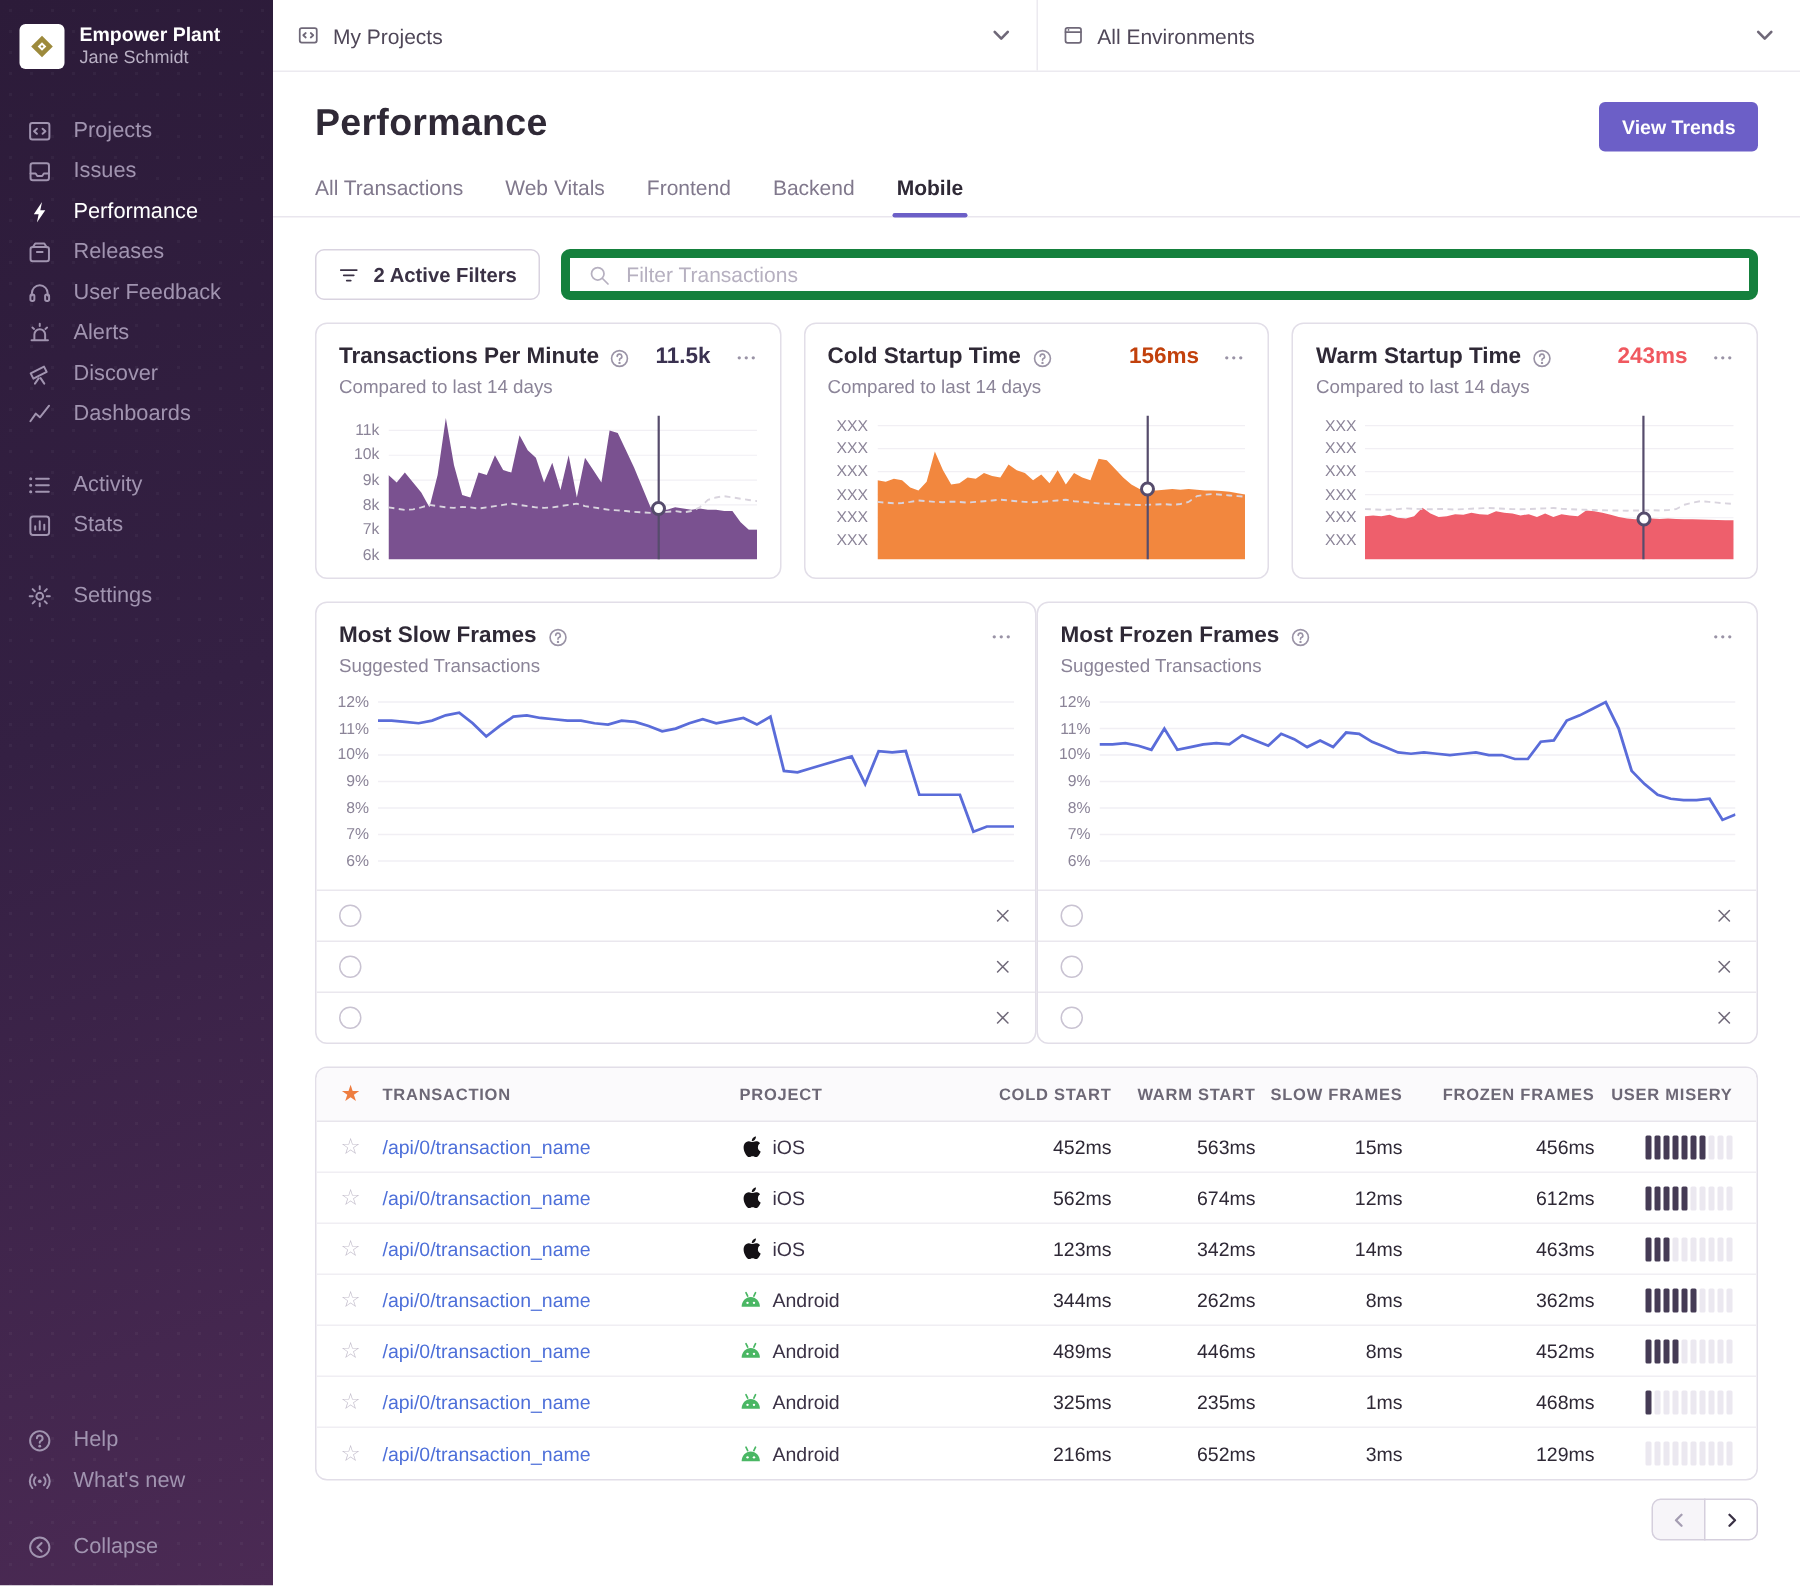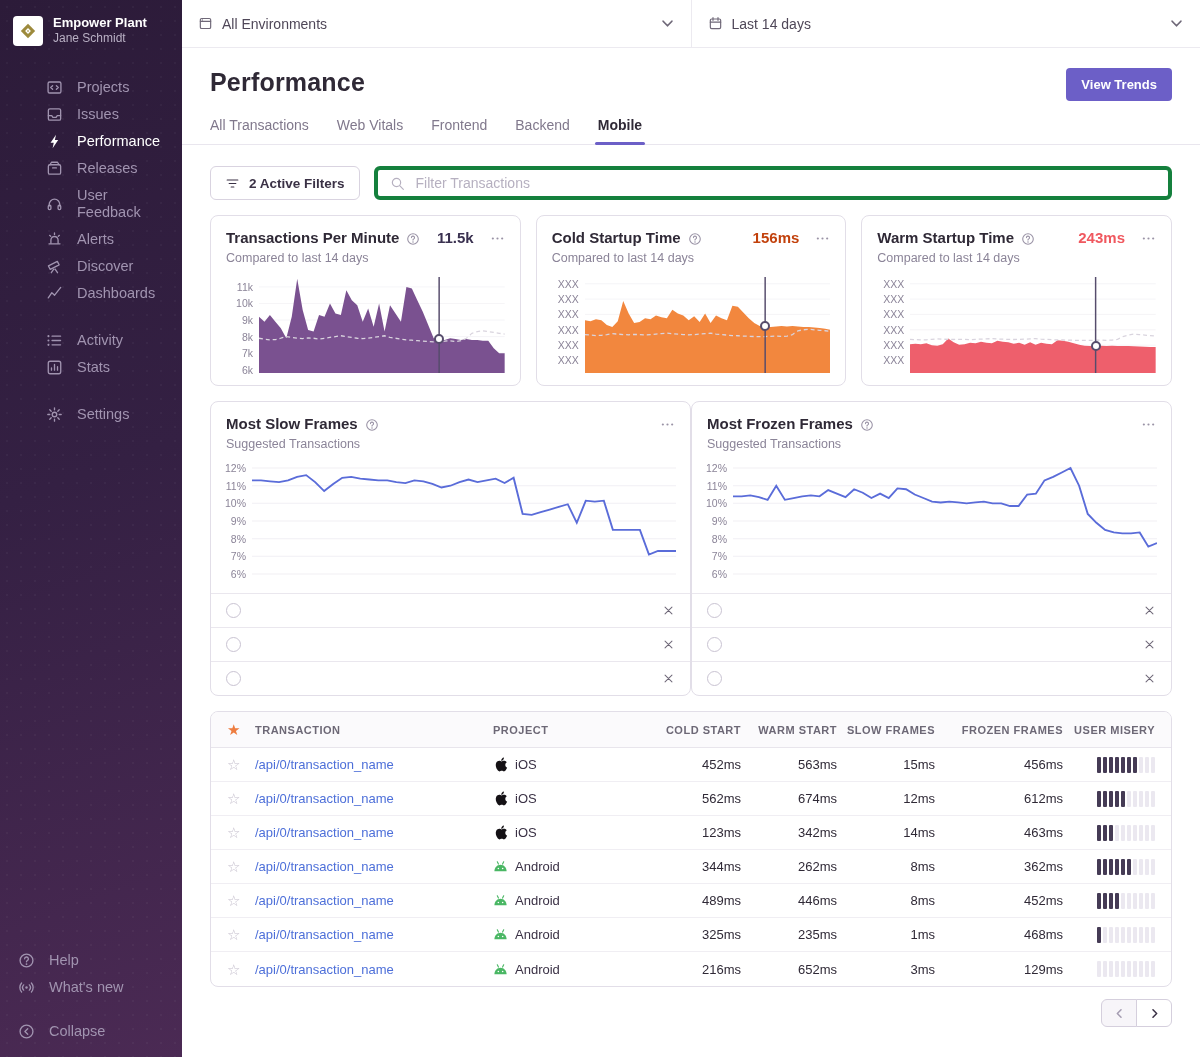--- a/index.html
+++ b/index.html
@@ -22,21 +22,21 @@
     color:#a79cb3;
     display:flex; flex-direction:column;
   }
   .org { display:flex; gap:10px; padding:15px 13px 16px; align-items:center; cursor:pointer; }
   .org-logo { width:30px; height:30px; background:#fff; border-radius:4px; flex:none;
     display:flex; align-items:center; justify-content:center; }
   .org-texts { line-height:1.25; }
   .org-name { color:#fff; font-weight:700; font-size:13px; }
   .org-user { font-size:12px; color:#b9b0c4; }
   .nav { padding-top:12px; }
-  .nav-group { margin-top:0;margin-left:28px; }
+  .nav-group { margin-top:0; }
   .nav-group + .nav-group { margin-top:20px; }
   .nav-item { display:flex; align-items:center; gap:14px; padding:5px 14px 5px 18px;
     font-size:14.5px; color:#a194b0; cursor:pointer; line-height:17px; }
   .nav-item.active { color:#fff; }
   .nav-item .icon { font-size:17px; display:flex; }
   .sidebar-footer { margin-top:auto; padding-bottom:12px; }
   .sidebar-footer .collapse-item { margin-top:17px; }
 
   .icon svg { display:block; width:1em; height:1em; }
 
@@ -61,21 +61,21 @@
   .tab.active::after { content:""; position:absolute; left:-3px; right:-3px; bottom:-1px;
     height:3px; background:#6c5fc7; border-radius:2px; }
 
   .content { padding:21px 28px 0; }
 
   .filter-row { display:flex; gap:14px; }
   .active-filters { display:flex; align-items:center; gap:9px; height:34px; padding:0 14px;
     border:1px solid #d9d3e0; border-radius:6px; background:#fff; font-size:13.5px;
     font-weight:700; color:#3a3145; cursor:pointer; font-family:inherit; }
   .active-filters .icon { font-size:15px; color:#3a3145; }
-  .searchbox { flex:1; display:flex; align-items:center; gap:9px; border:4px solid #15803d;
+  .searchbox { flex:1; display:flex; align-items:center; gap:9px; border:6px solid #15803d;
     border-radius:6px; padding:0 12px; height:34px; background:#fff; }
   .searchbox .icon { color:#b6b0c0; font-size:15px; }
   .searchbox input { border:none; outline:none; flex:1; font-size:14px; color:#3a3145;
     font-family:inherit; background:transparent; }
   .searchbox input::placeholder { color:#b6b0c0; }
 
   
   .cards { display:grid; grid-template-columns:repeat(3,1fr); gap:15px; margin-top:15px; }
   .card { border:1px solid #e2dee8; border-radius:8px; background:#fff; padding:13px 15px 12px; }
   .card-head { display:flex; align-items:flex-end; gap:7px; }
@@ -305,50 +305,50 @@
           </span>
         <span>Collapse</span>
       </a>
     </div>
   </aside>
 
   <div class="main">
 
     <div class="topbar">
 
+        <div class="tb-filter">
+          <span class="icon">
+            <svg viewBox="0 0 18 18" fill="none" stroke="currentColor" stroke-width="1.4" stroke-linecap="round" stroke-linejoin="round">
+              <rect x="2.2" y="3.2" width="13.6" height="11.6" rx="1.6"></rect>
+              <path d="M7 7.2 5 9l2 1.8M11 7.2 13 9l-2 1.8"></path>
+            </svg>
+          </span>
+          <span>My Projects</span>
+          <span class="tb-chevron icon">
+            <svg viewBox="0 0 12 12" fill="none" stroke="currentColor" stroke-width="1.4" stroke-linecap="round" stroke-linejoin="round">
+              <path d="M2.5 4.2 6 7.8l3.5-3.6"></path>
+            </svg>
+          </span>
+        </div>
 
         <div class="tb-filter">
           <span class="icon">
             <svg viewBox="0 0 18 18" fill="none" stroke="currentColor" stroke-width="1.4" stroke-linecap="round" stroke-linejoin="round">
               <rect x="2.8" y="3" width="12.4" height="12" rx="1.6"></rect>
               <path d="M2.8 6.4h12.4M5.2 4.7h.01"></path>
             </svg>
           </span>
           <span>All Environments</span>
           <span class="tb-chevron icon">
             <svg viewBox="0 0 12 12" fill="none" stroke="currentColor" stroke-width="1.4" stroke-linecap="round" stroke-linejoin="round">
               <path d="M2.5 4.2 6 7.8l3.5-3.6"></path>
             </svg>
           </span>
         </div>
 
-        <div class="tb-filter">
-          <span class="icon">
-            <svg viewBox="0 0 18 18" fill="none" stroke="currentColor" stroke-width="1.4" stroke-linecap="round" stroke-linejoin="round">
-              <rect x="2.8" y="3.6" width="12.4" height="11.6" rx="1.6"></rect>
-              <path d="M2.8 7.4h12.4M6 2v3.2M12 2v3.2"></path>
-            </svg>
-          </span>
-          <span>Last 14 days</span>
-          <span class="tb-chevron icon">
-            <svg viewBox="0 0 12 12" fill="none" stroke="currentColor" stroke-width="1.4" stroke-linecap="round" stroke-linejoin="round">
-              <path d="M2.5 4.2 6 7.8l3.5-3.6"></path>
-            </svg>
-          </span>
-        </div>
 
     </div>
 
     <div class="page-head">
       <div class="ph-row">
         <div class="page-title">Performance</div>
         <button class="view-trends">View Trends</button>
       </div>
       <div class="tabs">
 

